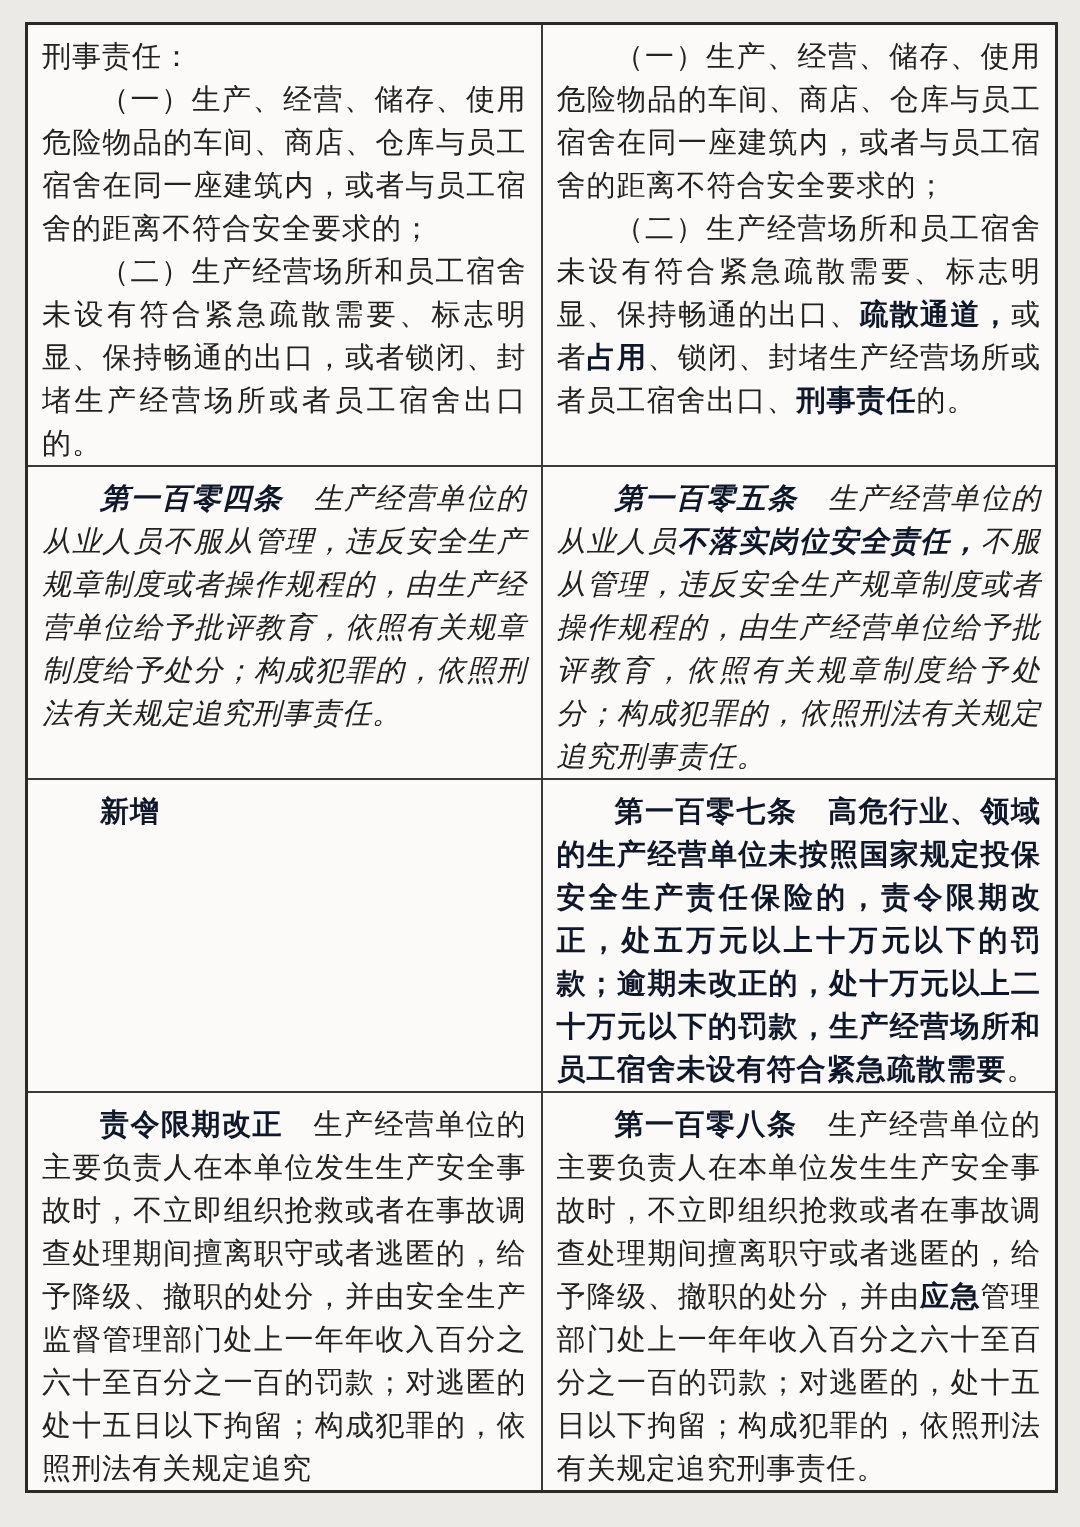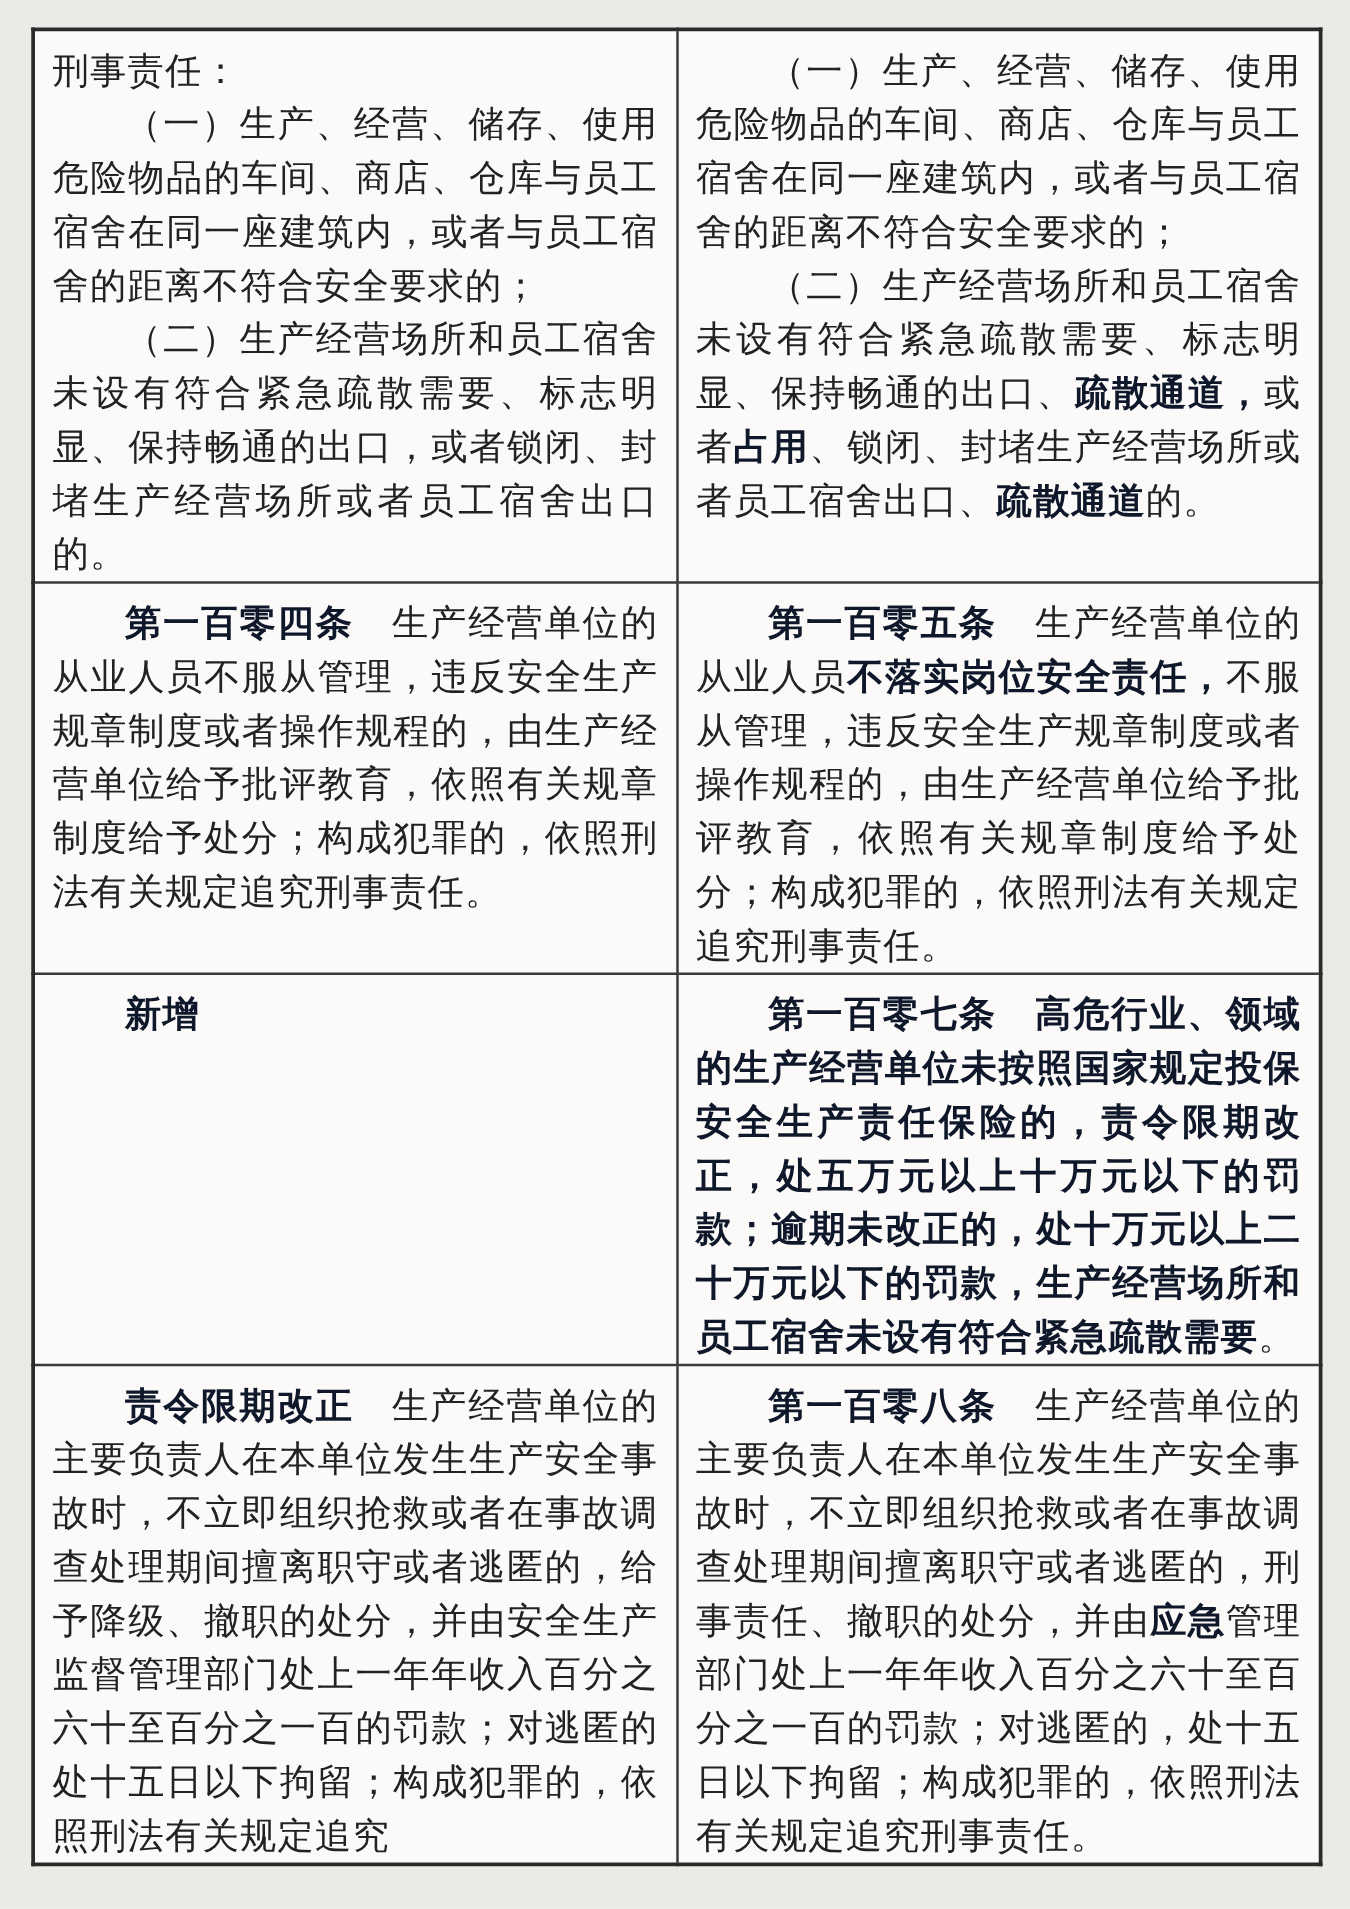--- a/index.html
+++ b/index.html
@@ -38,21 +38,21 @@
     padding:10px 14px 0 14px;
     font-size:29px;
     line-height:43px;
     text-align:justify;
     text-justify:inter-character;
     letter-spacing:1px;
     color:#222;
     margin-left:32px;
   }
   tr.r0{height:386px;}
-  tr.r1{height:305px;}
+  tr.r1{height:305px;font-style:italic;}
   tr.r2{height:289px;}
   tr.r3{height:376px;}
   p.para{margin:0;padding:0;}
   p.ind{text-indent:2em;}
   .b{
     font-family:"DejaVu Sans","Liberation Sans",sans-serif;
     font-weight:700;
     color:#0f172a;
   }
 </style>
@@ -67,21 +67,21 @@
     </colgroup>
     <tbody>
       <tr class="r0">
         <td>
             <p class="para"><span>刑事责任：</span></p>
             <p class="para ind"><span>（一）生产、经营、储存、使用危险物品的车间、商店、仓库与员工宿舍在同一座建筑内，或者与员工宿舍的距离不符合安全要求的；</span></p>
             <p class="para ind"><span>（二）生产经营场所和员工宿舍未设有符合紧急疏散需要、标志明显、保持畅通的出口，或者锁闭、封堵生产经营场所或者员工宿舍出口的。</span></p>
           </td>
         <td>
             <p class="para ind"><span>（一）生产、经营、储存、使用危险物品的车间、商店、仓库与员工宿舍在同一座建筑内，或者与员工宿舍的距离不符合安全要求的；</span></p>
-            <p class="para ind"><span>（二）生产经营场所和员工宿舍未设有符合紧急疏散需要、标志明显、保持畅通的出口、</span><span class="b">疏散通道，</span><span>或者</span><span class="b">占用</span><span>、锁闭、封堵生产经营场所或者员工宿舍出口、</span><span class="b">疏散通道</span><span>的。</span></p>
+            <p class="para ind"><span>（二）生产经营场所和员工宿舍未设有符合紧急疏散需要、标志明显、保持畅通的出口、</span><span class="b">疏散通道，</span><span>或者</span><span class="b">占用</span><span>、锁闭、封堵生产经营场所或者员工宿舍出口、</span><span class="b">刑事责任</span><span>的。</span></p>
           </td>
       </tr>
       <tr class="r1">
         <td>
             <p class="para ind"><span class="b">第一百零四条</span><span>　生产经营单位的从业人员不服从管理，违反安全生产规章制度或者操作规程的，由生产经营单位给予批评教育，依照有关规章制度给予处分；构成犯罪的，依照刑法有关规定追究刑事责任。</span></p>
           </td>
         <td>
             <p class="para ind"><span class="b">第一百零五条</span><span>　生产经营单位的从业人员</span><span class="b">不落实岗位安全责任，</span><span>不服从管理，违反安全生产规章制度或者操作规程的，由生产经营单位给予批评教育，依照有关规章制度给予处分；构成犯罪的，依照刑法有关规定追究刑事责任。</span></p>
           </td>
       </tr>
@@ -91,18 +91,18 @@
           </td>
         <td>
             <p class="para ind"><span class="b">第一百零七条　高危行业、领域的生产经营单位未按照国家规定投保安全生产责任保险的，责令限期改正，处五万元以上十万元以下的罚款；逾期未改正的，处十万元以上二十万元以下的罚款，生产经营场所和员工宿舍未设有符合紧急疏散需要</span><span>。</span></p>
           </td>
       </tr>
       <tr class="r3">
         <td>
             <p class="para ind"><span class="b">责令限期改正</span><span>　生产经营单位的主要负责人在本单位发生生产安全事故时，不立即组织抢救或者在事故调查处理期间擅离职守或者逃匿的，给予降级、撤职的处分，并由安全生产监督管理部门处上一年年收入百分之六十至百分之一百的罚款；对逃匿的处十五日以下拘留；构成犯罪的，依照刑法有关规定追究</span></p>
           </td>
         <td>
-            <p class="para ind"><span class="b">第一百零八条</span><span>　生产经营单位的主要负责人在本单位发生生产安全事故时，不立即组织抢救或者在事故调查处理期间擅离职守或者逃匿的，刑事责任、撤职的处分，并由</span><span class="b">应急</span><span>管理部门处上一年年收入百分之六十至百分之一百的罚款；对逃匿的，处十五日以下拘留；构成犯罪的，依照刑法有关规定追究刑事责任。</span></p>
+            <p class="para ind"><span class="b">第一百零八条</span><span>　生产经营单位的主要负责人在本单位发生生产安全事故时，不立即组织抢救或者在事故调查处理期间擅离职守或者逃匿的，给予降级、撤职的处分，并由</span><span class="b">应急</span><span>管理部门处上一年年收入百分之六十至百分之一百的罚款；对逃匿的，处十五日以下拘留；构成犯罪的，依照刑法有关规定追究刑事责任。</span></p>
           </td>
       </tr>
     </tbody>
   </table>
 </div>
 
 </body></html>

